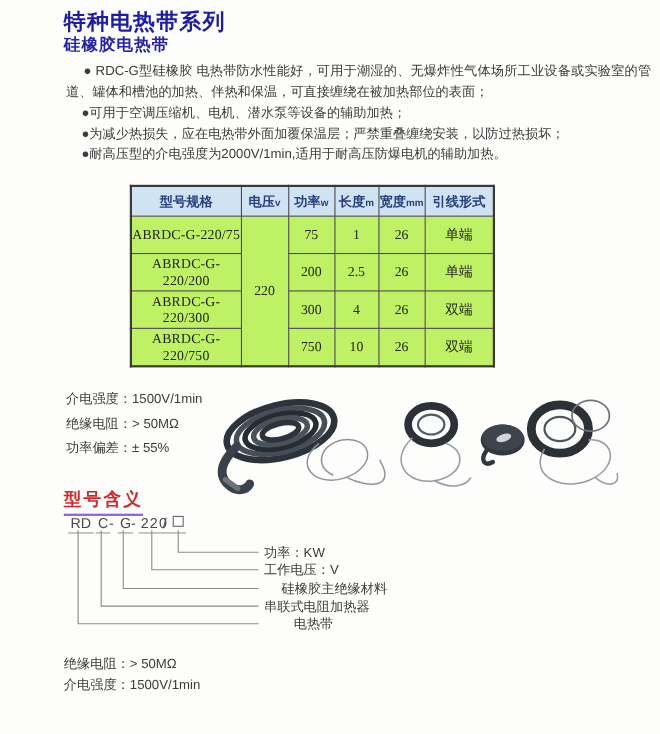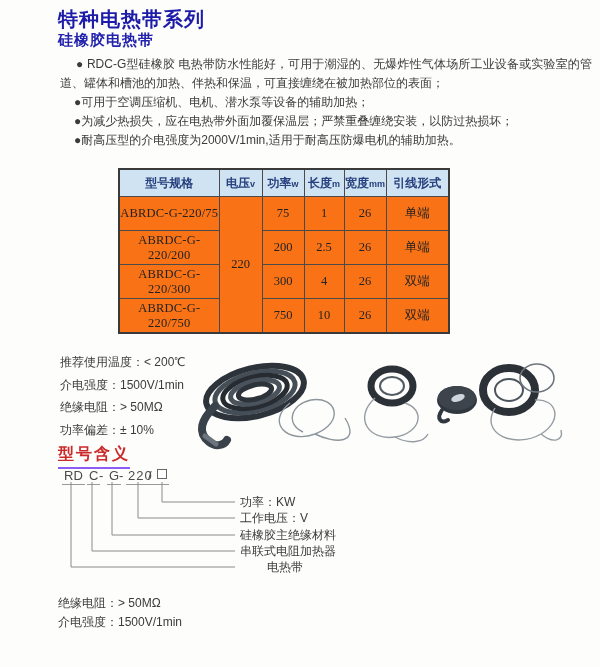--- a/index.html
+++ b/index.html
@@ -43,21 +43,21 @@
     text-align:center;vertical-align:middle;
     padding:0;
   }
   .spec-table th{
     background:#cfe3f2;color:#27407e;
     font-size:12px;font-weight:bold;height:26px;
   }
   .spec-table td{
     height:33px;font-size:12.5px;color:#222;
     font-family:"Liberation Serif",serif;
-    background:#f97316;
+    background:#bef264;
   }
   .spec-table td.model{letter-spacing:0.2px;}
   .unit{font-size:9px;font-weight:bold;}
 
   
   .left-specs{
     position:absolute;left:60px;top:351px;
     font-size:12px;line-height:22.5px;color:#3b3b3b;
   }
   .left-specs div{white-space:nowrap;}
@@ -86,21 +86,21 @@
   .sepa{left:99px;} .sepb{left:119px;} .sepc{left:148px;}
   .code-box{
     display:inline-block;width:8px;height:8px;
     border:1px solid #666;margin-bottom:1px;background:#fff;
   }
   .connectors{position:absolute;left:55px;top:481px;}
   .mm-label{
     position:absolute;left:240px;
     font-size:12px;color:#3b3b3b;line-height:14px;white-space:nowrap;
   }
-  .lab0{top:495px;} .lab1{top:511px;} .lab2{top:528px;}
+  .lab0{top:495px;} .lab1{top:511px;} .lab2{top:528px;margin-left:16px;}
   .lab3{top:544px;} .lab4{top:560px;padding-left:27px;}
 
   
   .bottom-specs{
     position:absolute;left:58px;top:594px;
     font-size:12px;line-height:19px;color:#3b3b3b;
   }
   .bottom-specs div{white-space:nowrap;}
 </style>
 </head>
@@ -164,24 +164,23 @@
         <td class="model">ABRDC-G-220/750</td>
         <td>750</td>
         <td>10</td>
         <td>26</td>
         <td>双端</td>
       </tr>
     </tbody>
   </table>
 
   <div class="left-specs">
-    <div>推荐使用温度：&lt; 200℃</div>
     <div>介电强度：1500V/1min</div>
     <div>绝缘电阻：&gt; 50MΩ</div>
-    <div>功率偏差：± 10%</div>
+    <div>功率偏差：± 55%</div>
   </div>
 
   <svg class="photos" width="405" height="107" viewBox="0 0 405 107">
 
     <g>
       <g transform="translate(60,44) rotate(-14)">
         <ellipse rx="50" ry="24" fill="none" stroke="#2d333a" stroke-width="6"></ellipse>
         <ellipse rx="41" ry="19" fill="none" stroke="#454e57" stroke-width="5"></ellipse>
         <ellipse rx="33" ry="15" fill="none" stroke="#272c33" stroke-width="5"></ellipse>
         <ellipse rx="25" ry="11" fill="none" stroke="#4a535c" stroke-width="5"></ellipse>

